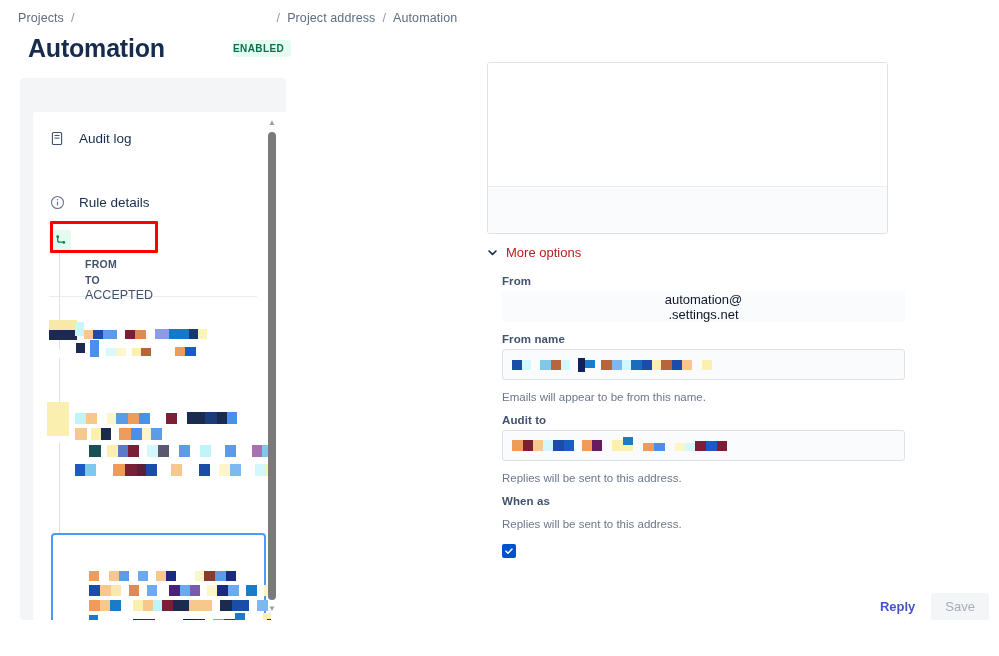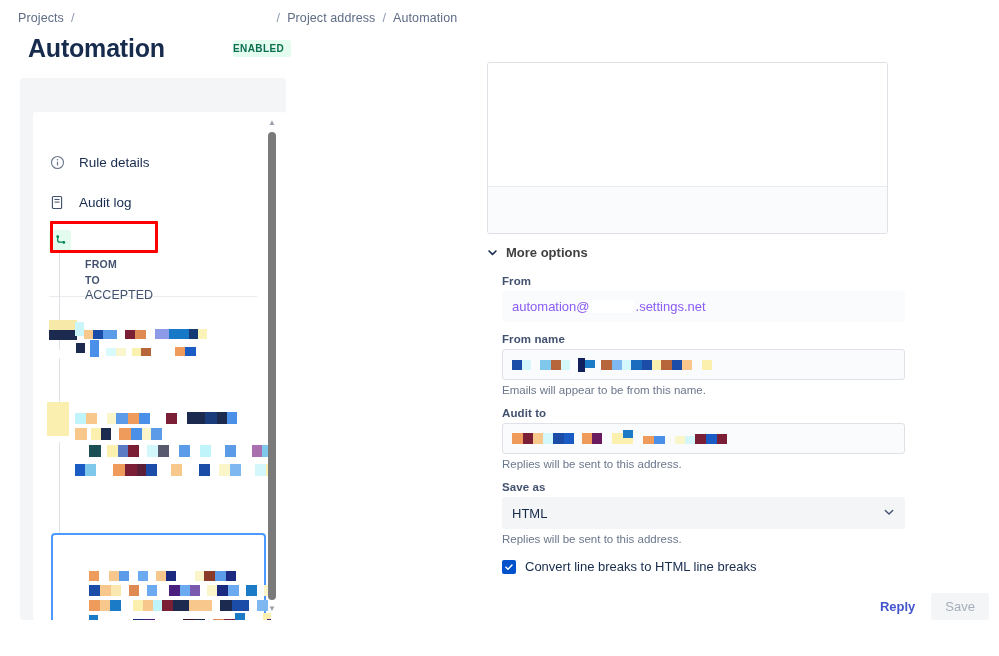--- a/index.html
+++ b/index.html
@@ -215,52 +215,53 @@
     border-radius: 3px;
     overflow: hidden;
   }
   .editor-content { height: 123px; background: #ffffff; }
   .editor-footer  { height: 47px; background: #FAFBFC; border-top: 1px solid #EBECF0; }
 
   .more-options {
     position: absolute;
     left: 0; top: 245px;
     display: flex; align-items: center;
-    font-size: 13px; font-weight: bold;
-    color: #404040;
+    font-size: 13px; font-weight: normal;
+    color: #b91c1c;
     cursor: pointer;
   }
   .more-options .chev { margin-right: 8px; display: flex; color: #172B4D; }
 
   .form { position: absolute; left: 15px; top: 275px; width: 403px; }
   .field-label {
     font-size: 11.5px;
     font-weight: bold;
     color: #42526E;
     margin-bottom: 4px;
     letter-spacing: .1px;
   }
   .field-help {
     font-size: 11.5px;
     color: #6B778C;
-    margin-top: 4px;
+    margin-top: 11px;
   }
   .input-box {
     position: relative;
     height: 31px;
     border-radius: 3px;
     display: flex;
     align-items: center;
     padding: 0 9px;
     font-size: 13px;
   }
   .input-box.disabled {
     background: #FAFBFC;
     border: 1px solid transparent;
-    color: #8b5cf6;
+    color: #0f172a;
+    flex-direction: column;
   }
   .input-box.normal {
     background: #FAFBFC;
     border: 1px solid #DFE1E6;
   }
   .input-box.select {
     background: #F4F5F7;
     border: 1px solid transparent;
     color: #172B4D;
     justify-content: space-between;
@@ -330,40 +331,40 @@
 </div>
 
 <div class="page-title">Automation</div>
 <div class="status-badge">ENABLED</div>
 
 <div class="left-panel">
   <div class="rule-card">
 
     <div class="rule-scroll-area">
 
+      <div class="nav-row" id="nav-audit-log">
+        <span class="nav-ic">
+          <svg width="14" height="15" viewBox="0 0 14 16">
+              <rect x="2.1" y="1.6" width="9.8" height="12.8" rx="1.1" fill="none" stroke="#42526E" stroke-width="1.2"></rect>
+              <rect x="4.3" y="4.2" width="5.4" height="1.1" fill="#42526E"></rect>
+              <rect x="4.3" y="7" width="5.4" height="1.1" fill="#42526E"></rect>
+            </svg>
+        </span>
+        <span class="nav-label">Audit log</span>
+      </div>
+
       <div class="nav-row" id="nav-rule-details">
         <span class="nav-ic">
           <svg width="15" height="15" viewBox="0 0 16 16">
               <circle cx="8" cy="8" r="6.4" fill="none" stroke="#6B778C" stroke-width="1.2"></circle>
               <circle cx="8" cy="5.1" r=".85" fill="#6B778C"></circle>
               <rect x="7.35" y="6.9" width="1.3" height="4.3" rx=".6" fill="#6B778C"></rect>
             </svg>
         </span>
         <span class="nav-label">Rule details</span>
-      </div>
-
-      <div class="nav-row" id="nav-audit-log">
-        <span class="nav-ic">
-          <svg width="14" height="15" viewBox="0 0 14 16">
-              <rect x="2.1" y="1.6" width="9.8" height="12.8" rx="1.1" fill="none" stroke="#42526E" stroke-width="1.2"></rect>
-              <rect x="4.3" y="4.2" width="5.4" height="1.1" fill="#42526E"></rect>
-              <rect x="4.3" y="7" width="5.4" height="1.1" fill="#42526E"></rect>
-            </svg>
-        </span>
-        <span class="nav-label">Audit log</span>
       </div>
 
       <div class="divider"></div>
 
       <div class="connector" style="top:138px; height:100px;"></div>
       <div class="connector" style="top:246px; height:62px;"></div>
       <div class="connector" style="top:330px; height:94px;"></div>
 
       <div class="component" style="top:118px;">
         <div class="comp-head">
@@ -594,39 +595,30 @@
           <i style="left:173px;top:4px;width:10px;height:8px;background:#D4F7FB"></i>
           <i style="left:183px;top:2px;width:11px;height:10px;background:#7B1F37"></i>
           <i style="left:194px;top:2px;width:11px;height:10px;background:#1B5BC4"></i>
           <i style="left:205px;top:2px;width:10px;height:10px;background:#7B1F37"></i>
         </div>
       </div>
       <div class="field-help">Replies will be sent to this address.</div>
     </div>
 
     <div class="fgroup">
-      <div class="field-label">Save as</div>
-      <div class="input-box select">
-        <span>HTML</span>
-        <span>
-          <svg width="12" height="12" viewBox="0 0 12 12">
-              <path d="M2.3 4.4 6 8.1l3.7-3.7" fill="none" stroke="#42526E" stroke-width="1.4" stroke-linecap="round" stroke-linejoin="round"></path>
-            </svg>
-        </span>
-      </div>
+      <div class="field-label">When as</div>
       <div class="field-help">Replies will be sent to this address.</div>
     </div>
 
     <div class="checkrow">
       <span class="checkbox">
         <svg width="10" height="10" viewBox="0 0 12 12">
             <path d="M2.3 6.2 4.8 8.7 9.6 3.6" fill="none" stroke="#ffffff" stroke-width="1.8" stroke-linecap="round" stroke-linejoin="round"></path>
           </svg>
       </span>
-      <span class="cb-label">Convert line breaks to HTML line breaks</span>
     </div>
   </div>
 
   <div class="footer-actions">
     <button class="btn-cancel">Reply</button>
     <button class="btn-save" disabled="">Save</button>
   </div>
 </div>
 
 </body></html>

